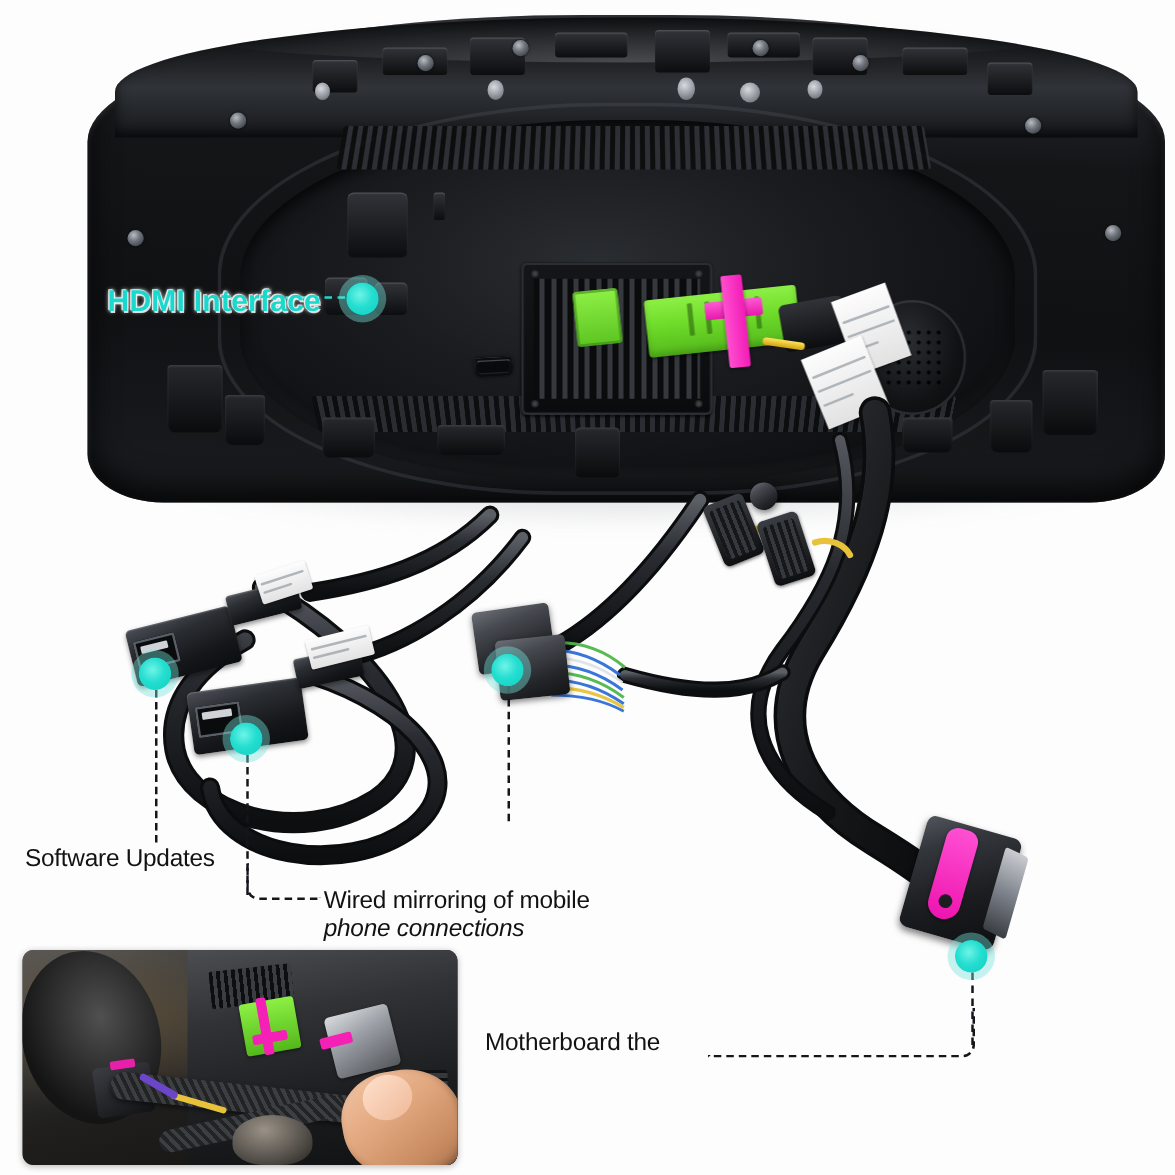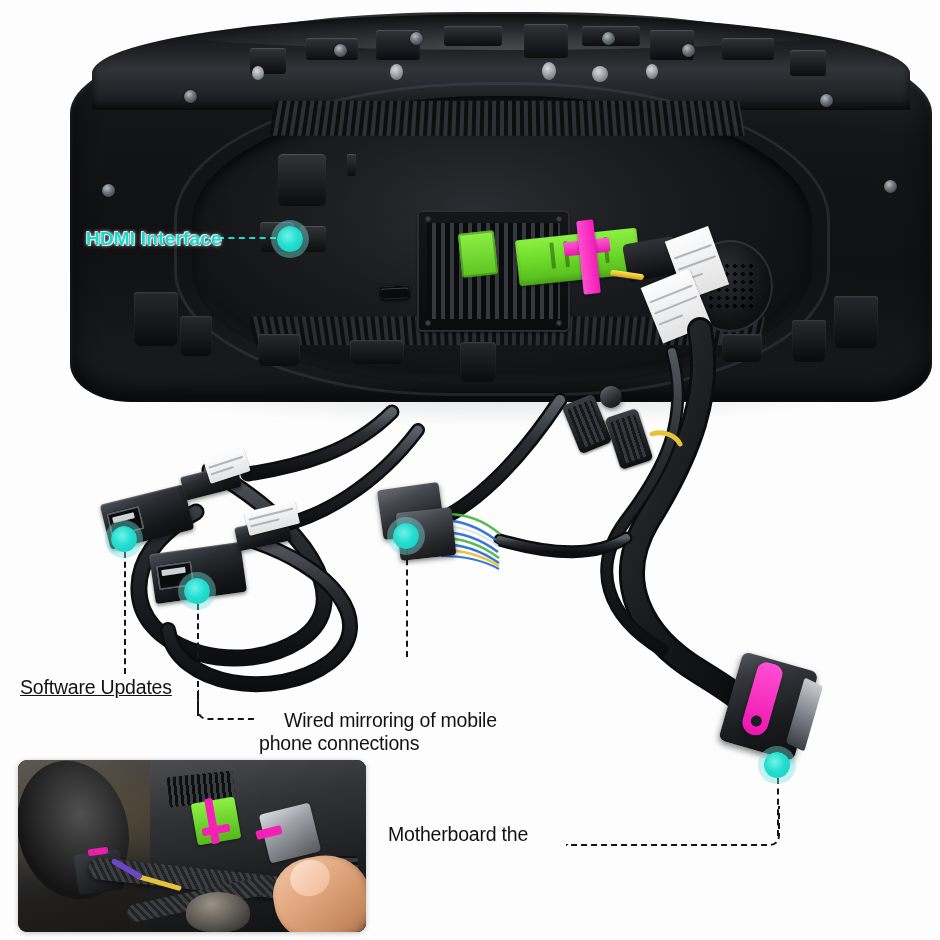--- a/index.html
+++ b/index.html
@@ -17,21 +17,21 @@
   .dot.md{width:26px;height:26px;}
 
   
   .dash-v{position:absolute;border-left:2px dashed #15161a;}
   .corner{position:absolute;border-left:2px dashed #15161a;border-bottom:2px dashed #15161a;
           border-bottom-left-radius:10px;}
   .corner-br{position:absolute;border-right:2px dashed #15161a;border-bottom:2px dashed #15161a;
           border-bottom-right-radius:10px;}
 
   .cyan-dash{position:absolute;border-top:2px dashed #1fd8cc;}
-  .hdmi-label{position:absolute;color:#18d9cb;font-size:19px;font-weight:700;
+  .hdmi-label{position:absolute;color:#18d9cb;font-size:24px;font-weight:700;
     letter-spacing:.2px;
     text-shadow:0 0 2px #ffffff,0 0 4px #ffffff,1px 1px 0 rgba(255,255,255,.8),
                 -1px -1px 0 rgba(255,255,255,.8);}
 
   
   #cluster{position:absolute;left:62px;top:4px;width:878px;height:420px;}
 
   .cl-shadow{position:absolute;left:40px;top:330px;width:800px;height:90px;
     background:radial-gradient(ellipse at 50% 50%, rgba(120,125,135,.30) 0%, rgba(255,255,255,0) 72%);
     filter:blur(5px);}
@@ -419,24 +419,24 @@
   <div class="corner-br" style="left:566px;top:806px;width:212px;height:38px;"></div>
 
   <div class="dot md" style="left:277px;top:226px;"></div>
   <div class="dot md" style="left:111px;top:526px;"></div>
   <div class="dot md" style="left:184px;top:578px;"></div>
   <div class="dot md" style="left:393px;top:523px;"></div>
   <div class="dot md" style="left:764px;top:752px;"></div>
 
   <div class="hdmi-label" style="left:86px;top:228px;">HDMI Interface</div>
 
-  <div class="txt" style="left:20px;top:676px;text-decoration:underline;">Software Updates</div>
-
-  <div class="txt txt2" style="left:259px;top:708px;margin-left:25px;">Wired mirroring of mobile</div>
-  <div class="txt txt2" style="left:259px;top:731px;">phone connections</div>
+  <div class="txt" style="left:20px;top:676px;">Software Updates</div>
+
+  <div class="txt txt2" style="left:259px;top:708px;">Wired mirroring of mobile</div>
+  <div class="txt txt2" style="left:259px;top:731px;font-style:italic;">phone connections</div>
 
 
   <div class="txt txt2" style="left:388px;top:822px;">Motherboard the</div>
 
   <div id="inset">
     <div class="ins ins-dash"></div>
     <div class="ins ins-wheel"></div>
     <div class="ins ins-panel"></div>
     <div class="ins ins-vent"></div>
     <div class="ins ins-vent2"></div>

